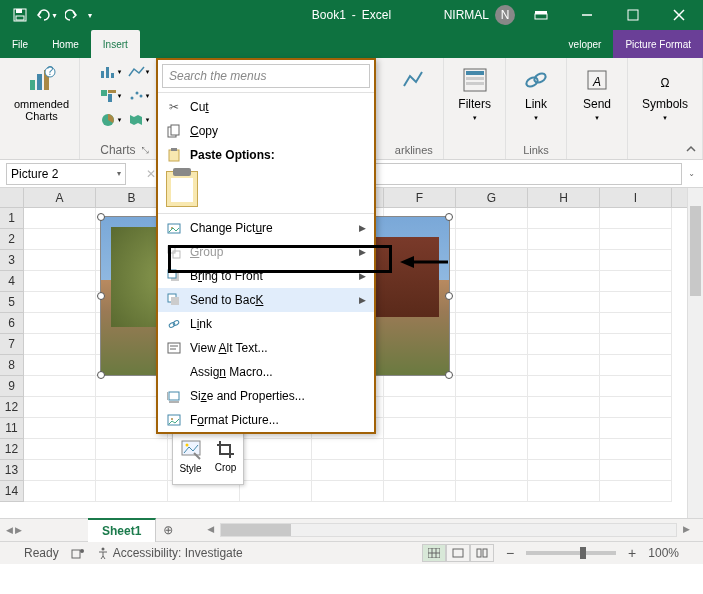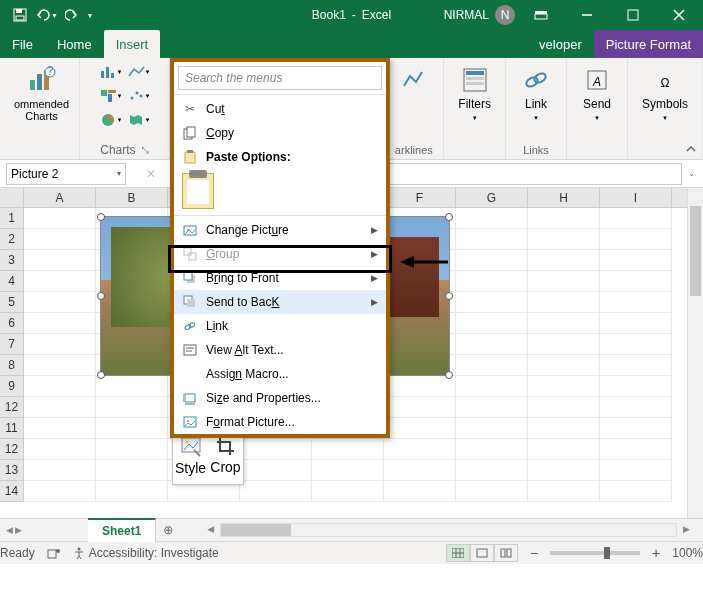--- a/index.html
+++ b/index.html
@@ -5,21 +5,21 @@
 *{box-sizing:border-box;margin:0;padding:0;font-family:"Segoe UI",Arial,sans-serif;font-size:12px;user-select:none}
 body{background:#fff;width:703px;height:594px;overflow:hidden;position:relative}
 .titlebar{height:30px;background:#0e7240;display:flex;align-items:center;color:#fff;position:relative}
 .qat{display:flex;align-items:center;gap:2px;padding-left:8px}
 .qat .qbtn{width:24px;height:24px;display:flex;align-items:center;justify-content:center;cursor:pointer}
 .titlecenter{position:absolute;left:50%;transform:translateX(-50%);display:flex;align-items:center;gap:6px;font-size:12px}
 .titleright{margin-left:auto;display:flex;align-items:center;gap:6px;padding-right:4px}
 .avatar{width:20px;height:20px;border-radius:50%;background:#888;color:#fff;display:flex;align-items:center;justify-content:center;font-size:11px}
 .winbtn{width:40px;height:30px;display:flex;align-items:center;justify-content:center;cursor:pointer}
 .ribbon-tabs{height:28px;background:#0e7240;display:flex;align-items:stretch;color:#fff}
-.rtab{padding:0 12px;display:flex;align-items:center;cursor:pointer;font-size:13px}
+.rtab{padding:0 12px;display:flex;align-items:center;cursor:pointer;font-size:10px}
 .rtab.active{background:#f3f2f1;color:#1b7a4b;border-top-left-radius:2px;border-top-right-radius:2px}
 .rtab.ctx{background:#6a3f97}
 .ribbon{height:102px;background:#f3f2f1;border-bottom:1px solid #d6d6d6;display:flex;position:relative}
 .rgroup{border-right:1px solid #e1e1e1;padding:4px 8px 2px;display:flex;flex-direction:column;justify-content:space-between;align-items:center}
 .rgroup .glabel{font-size:11px;color:#666;text-align:center;height:14px;display:flex;align-items:center;gap:2px}
 .bigbtn{display:flex;flex-direction:column;align-items:center;justify-content:center;gap:2px;padding:2px 6px;cursor:pointer;min-width:44px}
 .bigbtn .ic{width:32px;height:32px;display:flex;align-items:center;justify-content:center}
 .bigbtn .lbl{font-size:11px;text-align:center;line-height:12px}
 .smallgrid{display:grid;grid-template-columns:auto auto;grid-auto-rows:24px;gap:0 4px}
 .sbtn{width:24px;height:20px;display:flex;align-items:center;justify-content:center;cursor:pointer}
@@ -38,41 +38,41 @@
 .cc{width:72px;border-right:1px solid #e8e8e8;border-bottom:1px solid #e8e8e8}
 .selall{position:absolute;top:0;left:0;width:24px;height:20px;background:#e6e6e6;border-right:1px solid #ccc;border-bottom:1px solid #ccc}
 .vscroll{position:absolute;top:0;right:0;width:16px;bottom:0;background:#f0f0f0;border-left:1px solid #ddd}
 .vthumb{position:absolute;top:18px;left:2px;right:2px;height:90px;background:#c8c8c8}
 .picture{position:absolute;top:28px;left:100px;width:350px;height:160px;background:linear-gradient(180deg,#7aa8d8 0%,#8fb8e0 40%,#b88a60 40%,#9a7a55 60%,#6a7a40 100%);border:1px solid #888}
 .handle{position:absolute;width:8px;height:8px;background:#fff;border:1px solid #555;border-radius:50%}
 .h-tl{top:-4px;left:-4px}.h-tm{top:-4px;left:50%;margin-left:-4px}.h-tr{top:-4px;right:-4px}
 .h-ml{top:50%;left:-4px;margin-top:-4px}.h-mr{top:50%;right:-4px;margin-top:-4px}
 .h-bl{bottom:-4px;left:-4px}.h-bm{bottom:-4px;left:50%;margin-left:-4px}.h-br{bottom:-4px;right:-4px}
 .rot{position:absolute;top:-20px;left:50%;margin-left:-4px;width:8px;height:8px;border-radius:50%;background:#fff;border:1px solid #555}
-.ctxmenu{position:absolute;top:58px;left:170px;width:220px;background:#fff;border:4px solid #a16207;box-shadow:2px 2px 6px rgba(0,0,0,.25);z-index:100}
+.ctxmenu{position:absolute;top:58px;left:156px;width:220px;background:#fff;border:2px solid #a16207;box-shadow:2px 2px 6px rgba(0,0,0,.25);z-index:100}
 .searchbox{margin:4px;border:1px solid #c8c8c8;height:24px;display:flex;align-items:center;padding:0 6px;color:#888;font-style:italic;font-size:12px}
 .csep{height:1px;background:#e1e1e1;margin:2px 0}
 .citem{height:24px;display:flex;align-items:center;padding:0 8px;gap:8px;cursor:pointer;position:relative}
 .citem.disabled{color:#9a9a9a;cursor:default}
 .citem.hl{background:#e1edfb}
 .citem .ci{width:16px;height:16px;display:flex;align-items:center;justify-content:center;color:#555}
 .citem .sub{position:absolute;right:8px;font-size:9px;color:#555}
 .citem .ul{text-decoration:underline}
 .highlight-box{position:absolute;top:245px;left:168px;width:224px;height:28px;border:3px solid #000;z-index:101;pointer-events:none}
 .arrow{position:absolute;top:254px;left:400px;z-index:102}
 .minitb{position:absolute;top:427px;left:172px;width:72px;height:58px;background:#fff;border:1px solid #c6c6c6;box-shadow:1px 1px 4px rgba(0,0,0,.2);display:flex;z-index:99}
 .mbtn{flex:1;display:flex;flex-direction:column;align-items:center;justify-content:center;gap:2px;cursor:pointer}
-.mbtn .lbl{font-size:14px}
+.mbtn .lbl{font-size:10px}
 .sheettabs{height:24px;border-top:1px solid #d6d6d6;border-bottom:1px solid #d6d6d6;display:flex;align-items:center;background:#f3f2f1}
 .stnav{width:28px;display:flex;align-items:center;justify-content:center;gap:2px;color:#888}
 .stab{padding:0 14px;height:24px;display:flex;align-items:center;background:#fff;border-top:2px solid #1b7a4b;border-right:1px solid #ccc;font-weight:600;color:#1b7a4b;cursor:pointer}
 .addsheet{width:24px;display:flex;align-items:center;justify-content:center;color:#666;cursor:pointer}
 .hscroll{flex:1;margin:0 6px 0 40px;height:14px;background:#f0f0f0;border:1px solid #ddd;position:relative}
 .hthumb{position:absolute;left:0;top:0;bottom:0;width:70px;background:#c8c8c8}
-.status{height:22px;background:#f3f2f1;display:flex;align-items:center;padding:0 0;gap:12px;font-size:11px;color:#555}
+.status{height:22px;background:#f3f2f1;display:flex;align-items:center;padding:0 24px;gap:12px;font-size:11px;color:#555}
 .status .spacer{flex:1}
 .viewbtns{display:flex;gap:0}
 .vbtn{width:24px;height:18px;border:1px solid #ccc;display:flex;align-items:center;justify-content:center;cursor:pointer}
 .vbtn.active{background:#d8e8d8}
 .zoomslider{width:90px;height:4px;background:#c8c8c8;position:relative}
 .zoomslider .zt{position:absolute;top:-4px;left:60%;width:6px;height:12px;background:#666}
 .pastebig{height:44px;padding:4px 8px;display:flex;align-items:center}
 .pasteicon{width:32px;height:36px;background:#f8e8b0;border:1px solid #c8a850;position:relative}
 .pasteicon::before{content:"";position:absolute;top:-4px;left:6px;width:18px;height:8px;background:#888;border-radius:2px}
 .pasteicon::after{content:"";position:absolute;top:6px;left:4px;right:4px;bottom:4px;background:#fff}

